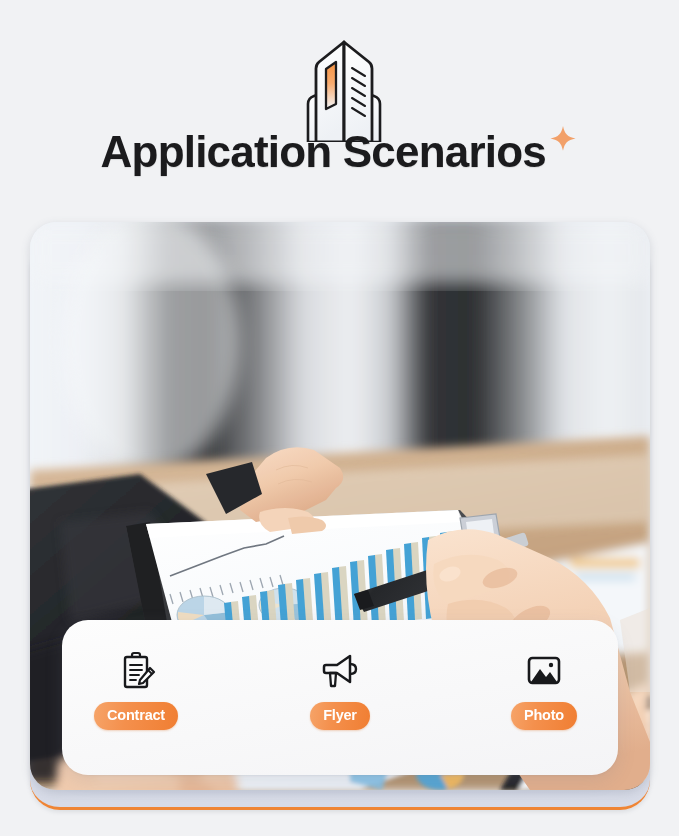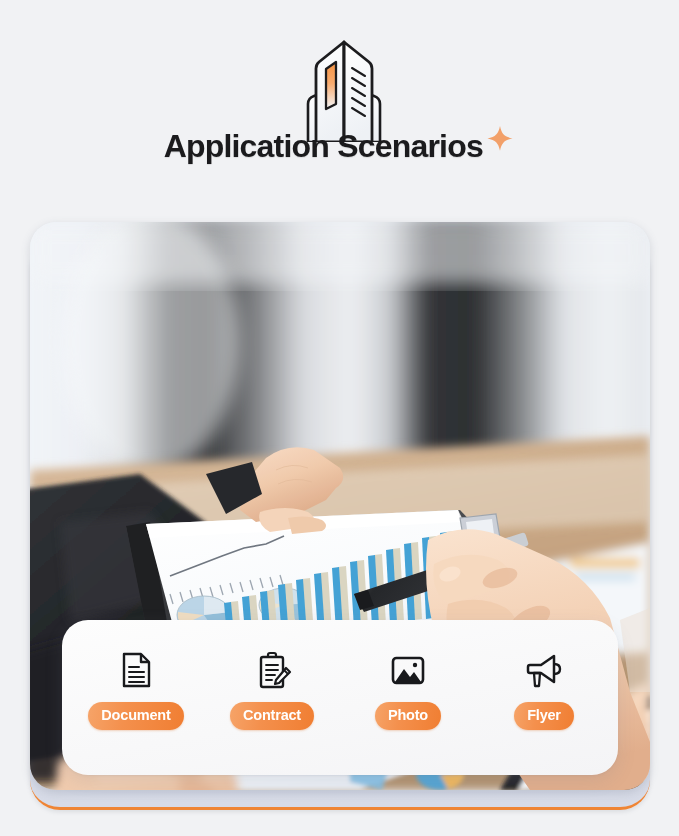--- a/index.html
+++ b/index.html
@@ -32,21 +32,21 @@
 
   .title-row {
     position:absolute;
     left:0; top:130px; width:679px;
     text-align:center;
     white-space:nowrap;
   }
 
   .title-text {
     display:inline-block;
-    font-size:32px;
+    font-size:44px;
     font-weight:bold;
     letter-spacing:-0.8px;
     color:#1b1b1d;
     line-height:1;
     vertical-align:middle;
     text-shadow:0 1px 1px rgba(0,0,0,0.10);
   }
 
   .sparkle {
     display:inline-block;
@@ -513,65 +513,52 @@
         <path d="M28 540 L58 520 L78 600 L22 600 Z" fill="#f0c9ab"></path>
       </g>
 
       <rect x="0" y="0" width="620" height="568" fill="#ffffff" opacity="0.04"></rect>
     </svg>
   </div>
 
   <div class="tags-card">
     <div class="tags-row">
 
-      <div class="tag-item">
-        <svg class="tag-icon" viewBox="0 0 40 40">
-          <path d="M8 4 H25 L33 12 V36 H8 Z" fill="none" stroke="#18191c" stroke-width="2.4" stroke-linejoin="round"></path>
-          <path d="M25 4 V12 H33" fill="none" stroke="#18191c" stroke-width="2.4" stroke-linejoin="round"></path>
-          <g stroke="#18191c" stroke-width="2" stroke-linecap="round">
-            <line x1="13" y1="17" x2="23" y2="17"></line>
-            <line x1="13" y1="22" x2="28" y2="22"></line>
-            <line x1="13" y1="27" x2="28" y2="27"></line>
-            <line x1="13" y1="32" x2="28" y2="32"></line>
-          </g>
-        </svg>
-        <span class="tag-badge">Document</span>
-      </div>
 
       <div class="tag-item">
         <svg class="tag-icon" viewBox="0 0 40 40">
           <path d="M11 7 H29 Q31 7 31 9 V35 Q31 37 29 37 H11 Q9 37 9 35 V9 Q9 7 11 7 Z" fill="none" stroke="#18191c" stroke-width="2.4" stroke-linejoin="round"></path>
           <path d="M16 7 V5 Q16 3 18 3 H22 Q24 3 24 5 V7 Z" fill="none" stroke="#18191c" stroke-width="2.2" stroke-linejoin="round"></path>
           <g stroke="#18191c" stroke-width="1.9" stroke-linecap="round">
             <line x1="14" y1="15" x2="26" y2="15"></line>
             <line x1="14" y1="20" x2="26" y2="20"></line>
             <line x1="14" y1="25" x2="23" y2="25"></line>
             <line x1="14" y1="30" x2="20" y2="30"></line>
           </g>
           <path d="M34 18 L38 22 L27 33 L23 34 L24 30 Z" fill="#ffffff" stroke="#18191c" stroke-width="2.2" stroke-linejoin="round"></path>
           <line x1="32" y1="20" x2="36" y2="24" stroke="#18191c" stroke-width="1.8"></line>
         </svg>
         <span class="tag-badge">Contract</span>
       </div>
 
       <div class="tag-item">
         <svg class="tag-icon" viewBox="0 0 40 40">
+          <path d="M6 15 H17 L30 6 V32 L17 23 H6 Q4 23 4 21 V17 Q4 15 6 15 Z" fill="none" stroke="#18191c" stroke-width="2.5" stroke-linejoin="round"></path>
+          <path d="M30 14 Q36 14 36 19 Q36 24 30 24" fill="none" stroke="#18191c" stroke-width="2.4" stroke-linejoin="round"></path>
+          <path d="M10 23 H16 L15 36 H11 Z" fill="none" stroke="#18191c" stroke-width="2.3" stroke-linejoin="round"></path>
+        </svg>
+        <span class="tag-badge">Flyer</span>
+      </div>
+
+      <div class="tag-item">
+        <svg class="tag-icon" viewBox="0 0 40 40">
           <rect x="5" y="8" width="30" height="25" rx="3.5" fill="none" stroke="#18191c" stroke-width="2.6"></rect>
           <circle cx="27" cy="15" r="2.2" fill="#18191c"></circle>
           <path d="M7 32 L16 19 L22 27 L26 22 L33 32 Z" fill="#18191c"></path>
         </svg>
         <span class="tag-badge">Photo</span>
       </div>
 
-      <div class="tag-item">
-        <svg class="tag-icon" viewBox="0 0 40 40">
-          <path d="M6 15 H17 L30 6 V32 L17 23 H6 Q4 23 4 21 V17 Q4 15 6 15 Z" fill="none" stroke="#18191c" stroke-width="2.5" stroke-linejoin="round"></path>
-          <path d="M30 14 Q36 14 36 19 Q36 24 30 24" fill="none" stroke="#18191c" stroke-width="2.4" stroke-linejoin="round"></path>
-          <path d="M10 23 H16 L15 36 H11 Z" fill="none" stroke="#18191c" stroke-width="2.3" stroke-linejoin="round"></path>
-        </svg>
-        <span class="tag-badge">Flyer</span>
-      </div>
-
 
     </div>
   </div>
 
 </div>
 
 </body></html>

